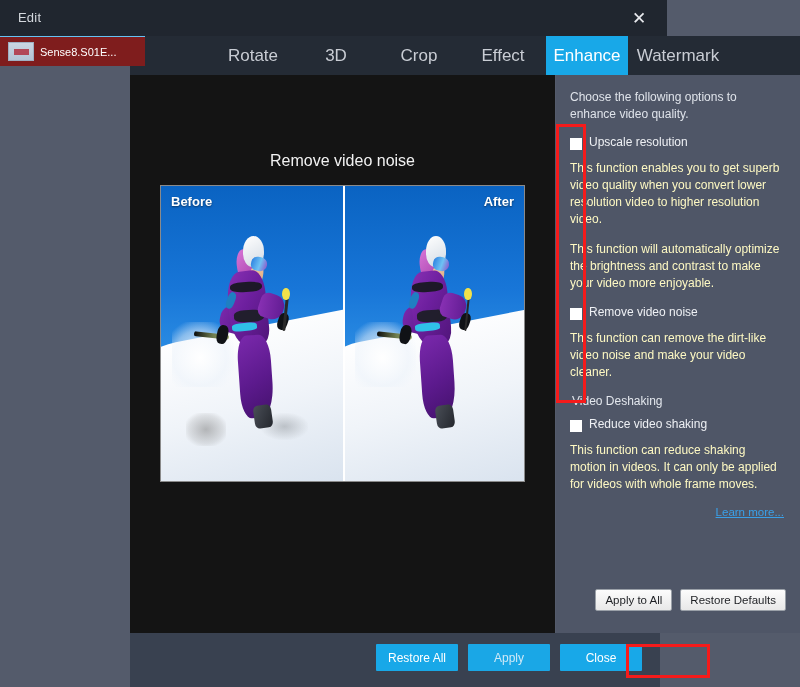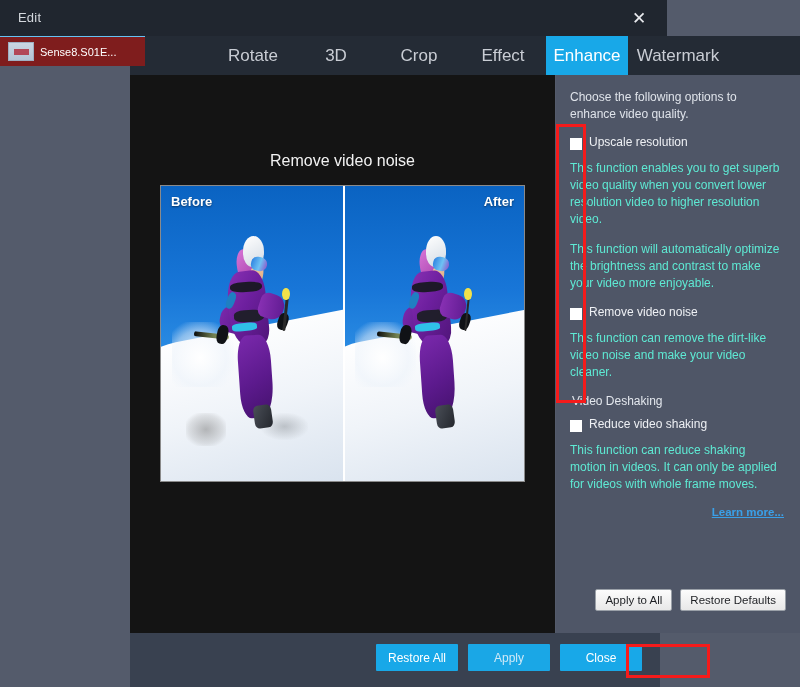--- a/index.html
+++ b/index.html
@@ -245,30 +245,29 @@
   .opt-row {
     display: flex; align-items: center; gap: 7px; margin: 0 0 10px 0;
     cursor: pointer;
   }
   .cbox {
     width: 12px; height: 12px; flex: 0 0 12px; margin-top: 2px;
     background: #ffffff; border: 1px solid #ffffff;
   }
   .opt-label { font-size: 12px; color: #eef0f4; line-height: 15px; }
   .opt-desc {
-    font-size: 12px; color: #5eead4; line-height: 17px; margin-bottom: 13px;
+    font-size: 12px; color: #fef9c3; line-height: 17px; margin-bottom: 13px;
   }
   .section-head {
     font-size: 12px; color: #e3e7ed; margin: 2px 0 9px 2px;
   }
   .learn-more {
     display: block; text-align: right; font-size: 11.5px;
     color: #3aa0e8; text-decoration: underline; margin-top: 2px;
     cursor: pointer;
-    font-weight: bold;
   }
   .panel-buttons {
     position: absolute; right: 14px; bottom: 22px;
     display: flex; gap: 8px;
   }
   .gbtn {
     background: linear-gradient(180deg,#fcfcfc 0%, #e8e8e8 100%);
     border: 1px solid #9aa0a8; color: #1d1f23;
     font-size: 11.5px; padding: 4px 9px; border-radius: 2px;
     cursor: pointer; white-space: nowrap;

